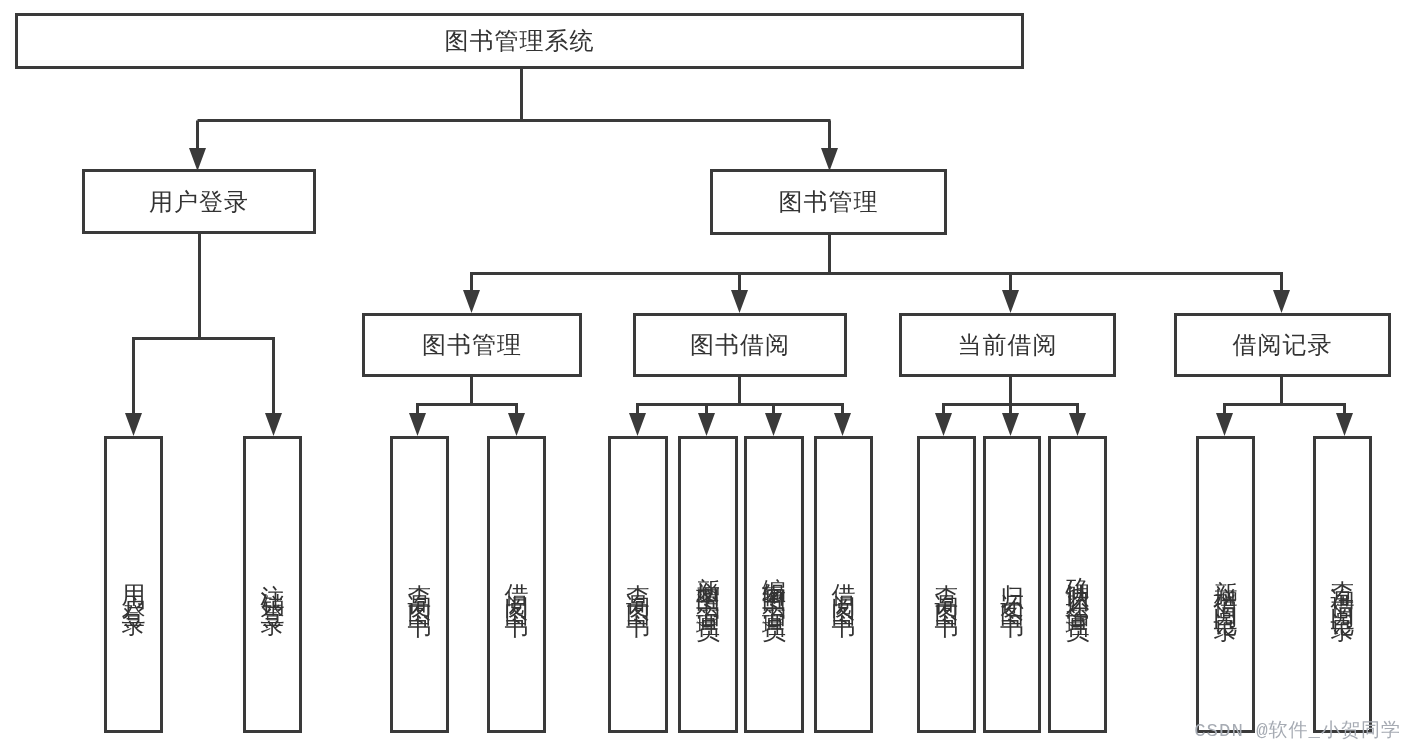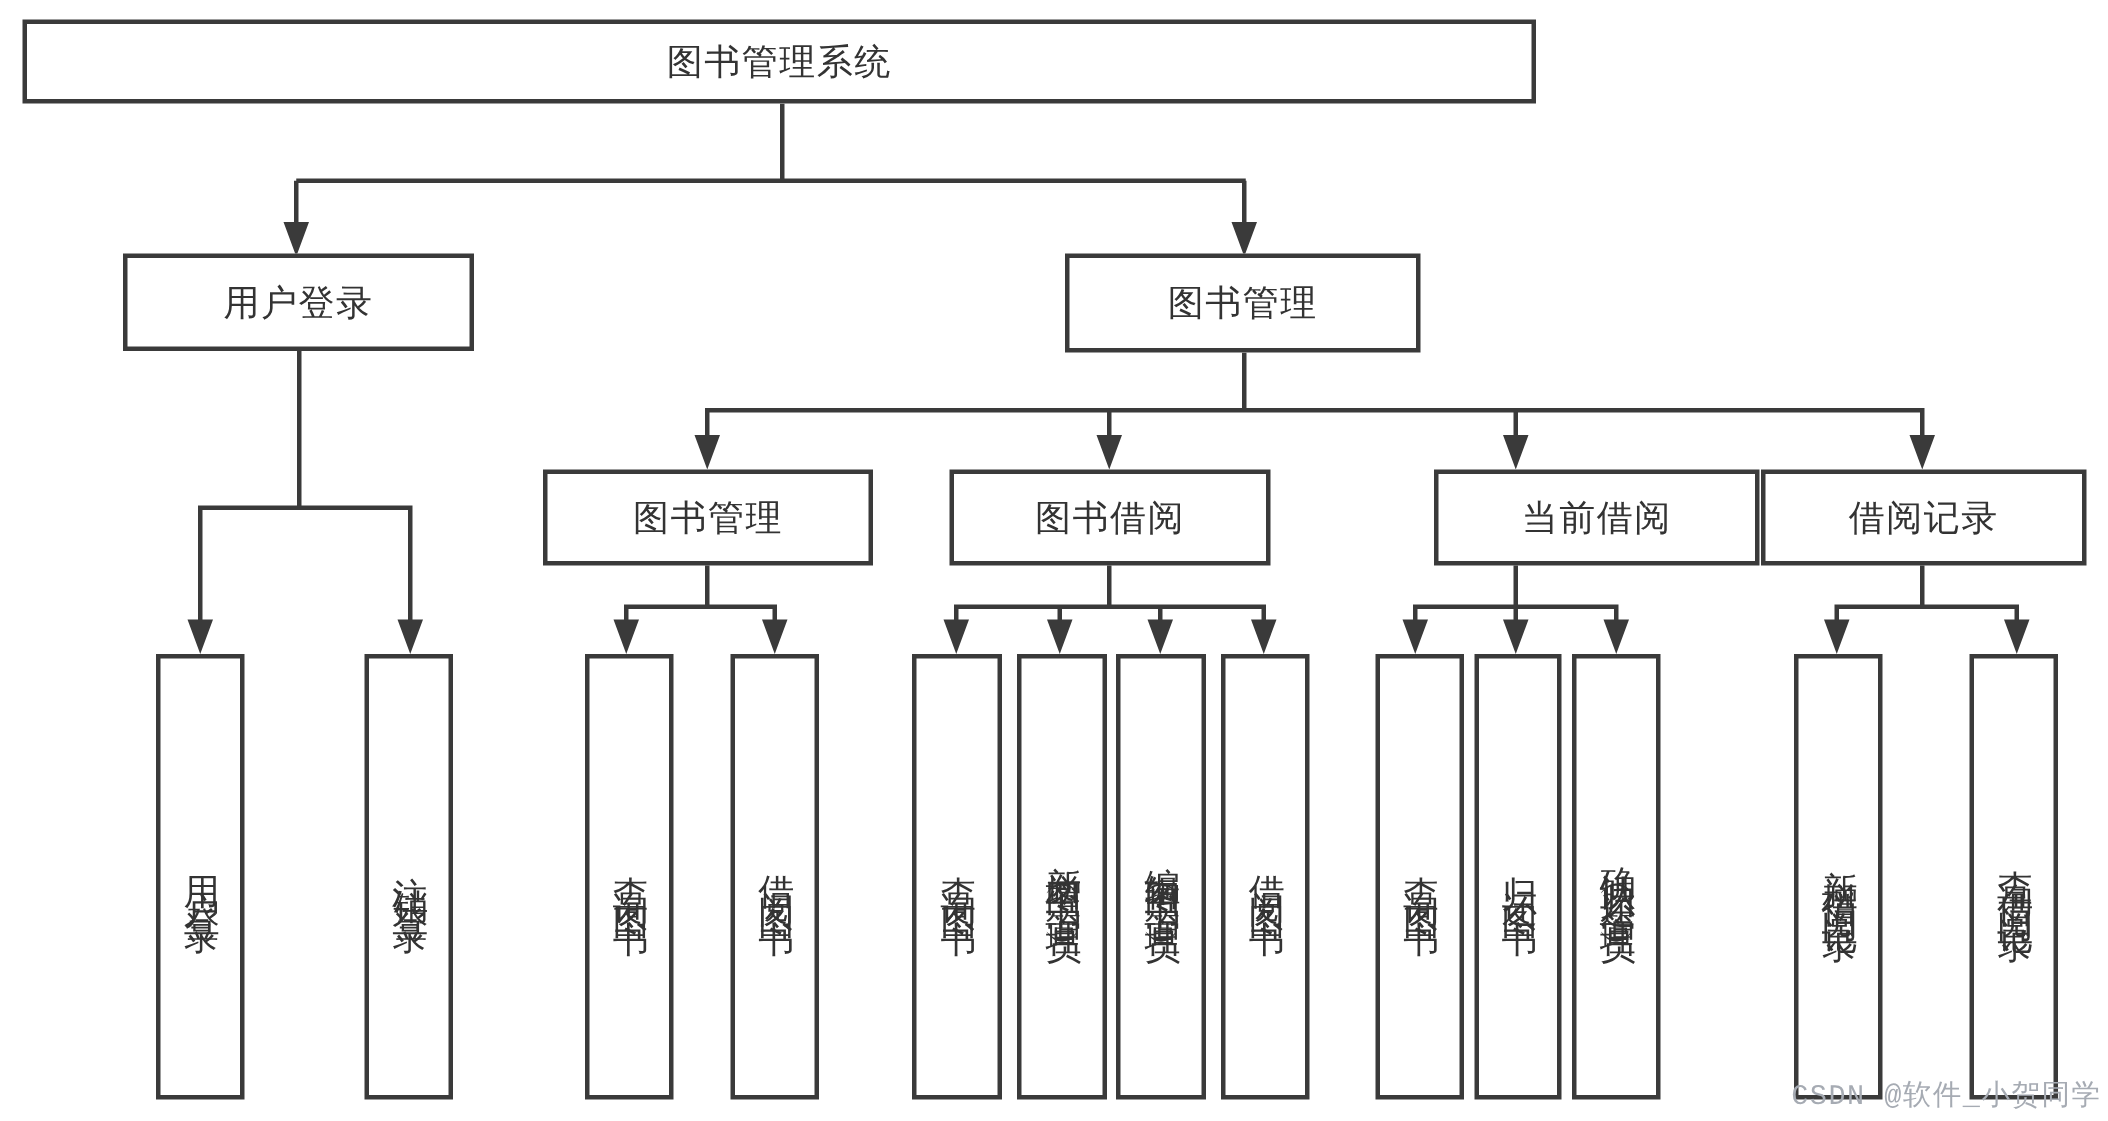--- a/index.html
+++ b/index.html
@@ -119,21 +119,21 @@
     "></path>
   </svg>
 
   <div class="node h" style="left:15px; top:13px; width:1009px; height:56px;">图书管理系统</div>
 
   <div class="node h" style="left:82px; top:169px; width:234px; height:65px;">用户登录</div>
   <div class="node h" style="left:710px; top:169px; width:237px; height:66px;">图书管理</div>
 
   <div class="node h" style="left:362px; top:313px; width:220px; height:64px;">图书管理</div>
   <div class="node h" style="left:633px; top:313px; width:214px; height:64px;text-align:right;">图书借阅</div>
-  <div class="node h" style="left:956px; top:313px; width:217px; height:64px;">当前借阅</div>
+  <div class="node h" style="left:899px; top:313px; width:217px; height:64px;">当前借阅</div>
   <div class="node h" style="left:1174px; top:313px; width:217px; height:64px;">借阅记录</div>
 
   <div class="node v ls4" style="left:104px; top:436px; width:59px; height:297px;">用户登录</div>
   <div class="node v ls4" style="left:243px; top:436px; width:59px; height:297px;">注销登录</div>
 
   <div class="node v ls4" style="left:390px; top:436px; width:59px; height:297px;">查询图书</div>
   <div class="node v ls4" style="left:487px; top:436px; width:59px; height:297px;">借阅图书</div>
 
   <div class="node v ls4" style="left:608px; top:436px; width:60px; height:297px;">查询图书</div>
   <div class="node v ls9" style="left:678px; top:436px; width:60px; height:297px;">新增图书（管理员）</div>

